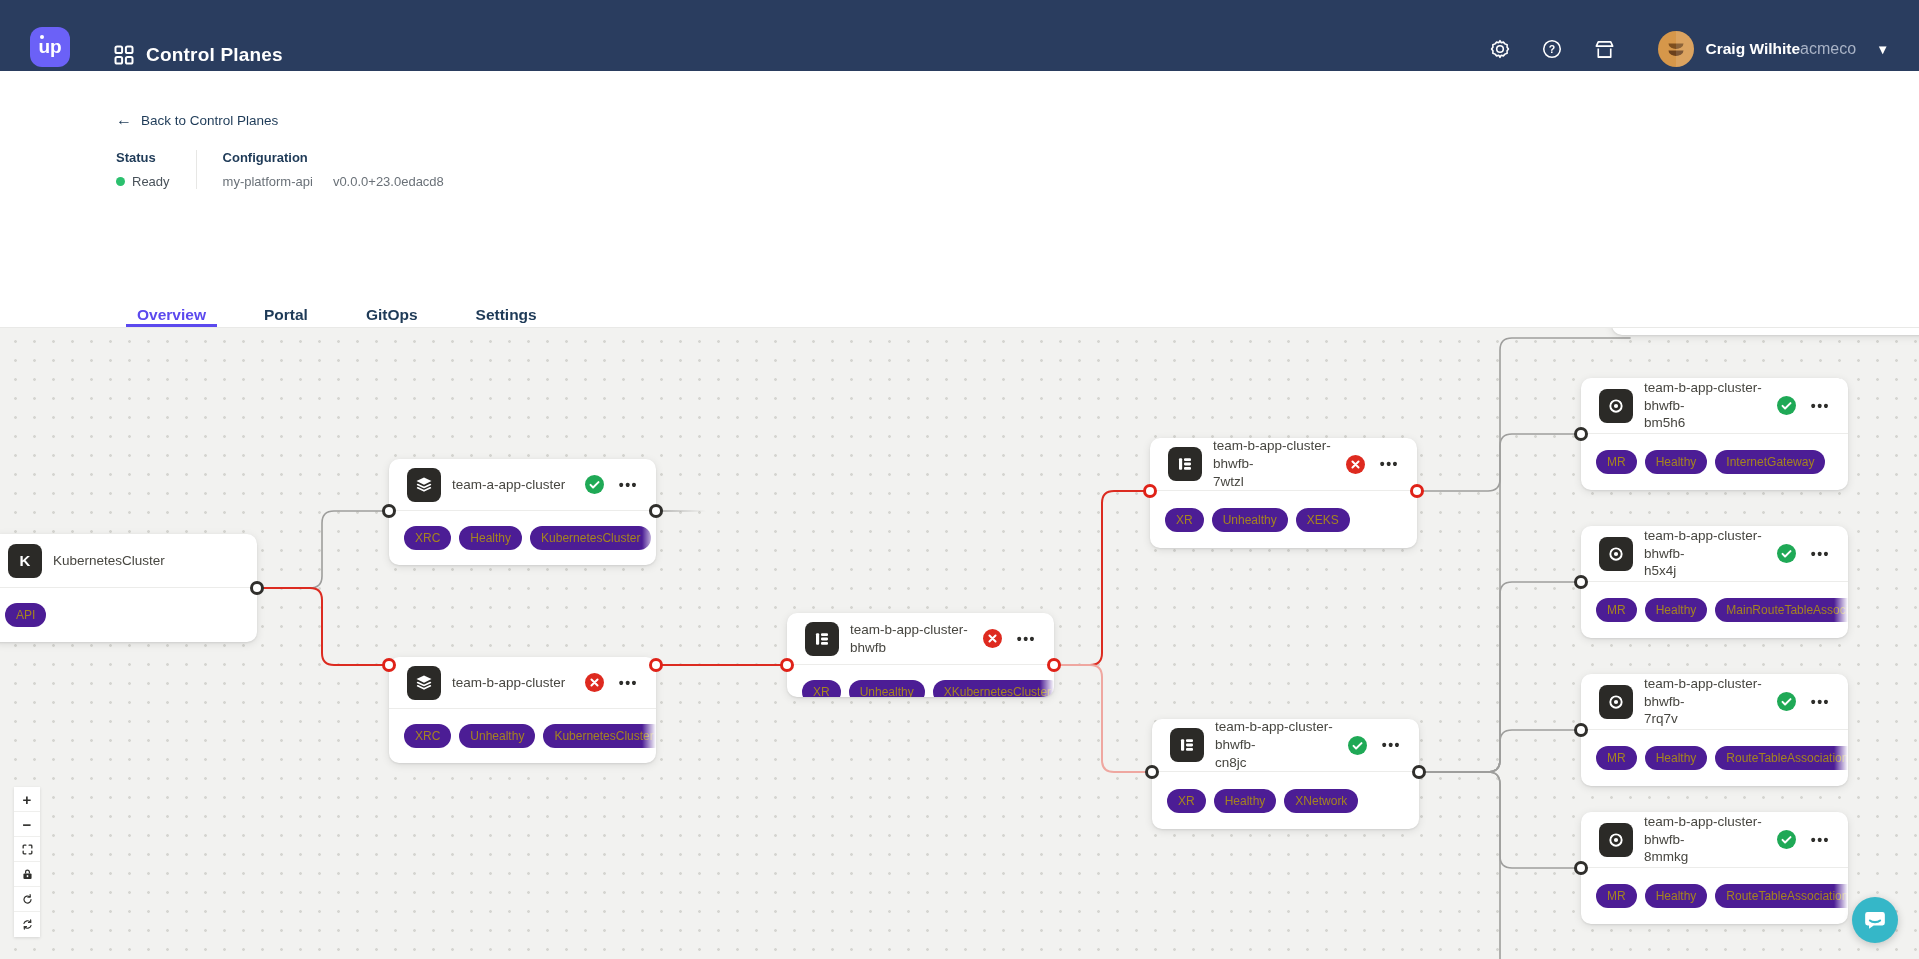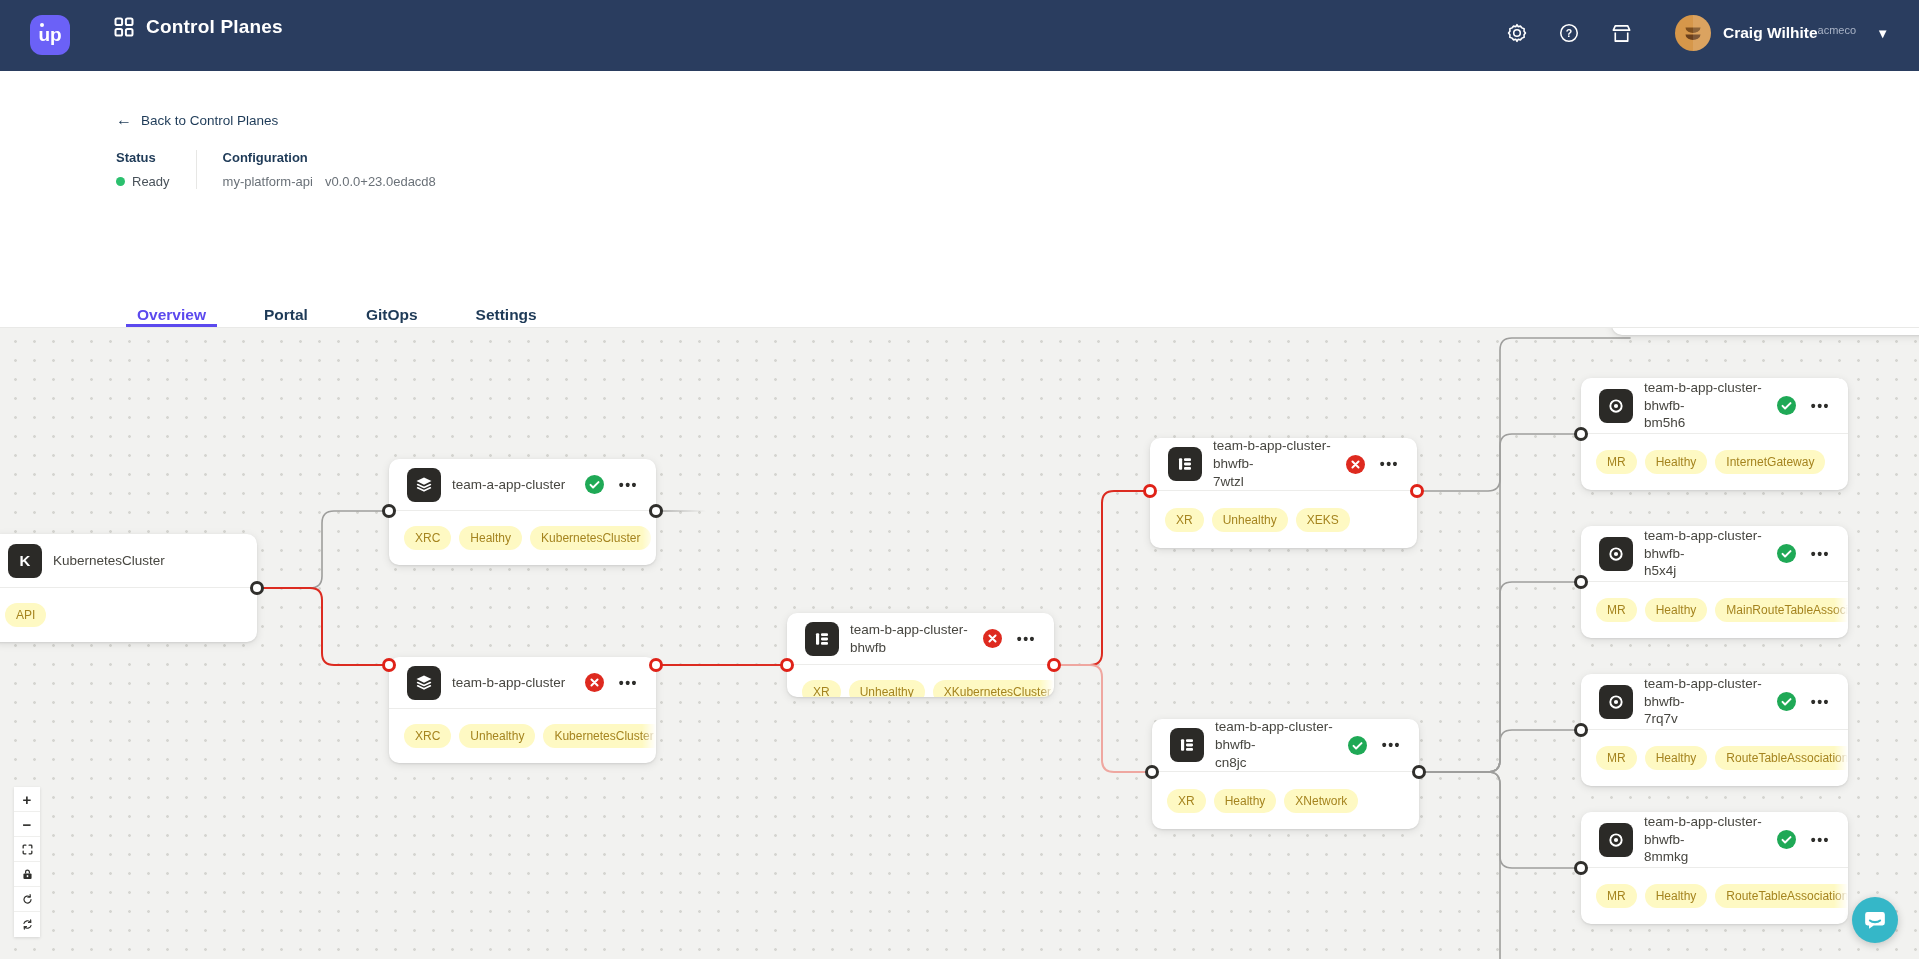--- a/index.html
+++ b/index.html
@@ -1,52 +1,52 @@
 <!DOCTYPE html>
 <html><head>
 <meta charset="utf-8">
 <style>
   * { box-sizing: border-box; margin: 0; padding: 0; }
   html, body { width: 1919px; height: 959px; overflow: hidden; }
   body { font-family: "Liberation Sans", sans-serif; background: #fff; }
 
   
   .appbar {
-    height: 71px; background: #2a3d5f; display: flex; align-items: flex-start;
-    padding: 15px 30px; color: #fff;
+    height: 71px; background: #2a3d5f; display: flex; align-items: flex-end;
+    padding: 4px 30px; color: #fff;
   }
   .logo {
     width: 40px; height: 40px; border-radius: 12px; background: #6b61f7;
     display: flex; align-items: center; justify-content: center;
     font-weight: bold; font-size: 19px; color: #fff; position: relative; cursor: pointer;
   }
   .logo i { font-style: normal; position: relative; }
   .logo i::before { content:""; position:absolute; width:4px; height:4px; border-radius:50%; background:#fff; top:-1px; left:2px; }
   .appbar-nav { display: flex; align-items: center; gap: 10px; margin-left: 42px; }
   .appbar-title { font-size: 19px; font-weight: bold; letter-spacing: .2px; }
   .appbar-right { margin-left: auto; display: flex; align-items: center; gap: 26px; }
   .iconbtn { background: none; border: none; cursor: pointer; display: flex; align-items: center; justify-content: center; padding: 2px; }
   .userchip { display: flex; align-items: center; gap: 12px; margin-left: 14px; cursor: pointer; }
   .user-meta { display: flex; flex-direction: row; line-height: 1.15; }
   .user-name { font-size: 15.5px; font-weight: bold; color: #fff; }
-  .user-org { font-size: 11px; color: #a9b3c6; }
+  .user-org { font-size: 16px; color: #a9b3c6; }
   .chev { color: #fff; font-size: 13px; margin-left: 8px; }
 
   
   .page-head { height: 256px; background: #fff; padding: 40px 0 0 116px; display: flex; flex-direction: column; }
   .back-link { display: inline-flex; align-items: center; gap: 9px; color: #1d3a57; font-size: 13.5px; cursor: pointer; width: max-content; }
   .back-link .arrow { font-size: 16px; }
   h1.cp-title { margin-top: 9px; font-size: 25px; font-weight: bold; color: #17395a; letter-spacing: .2px; }
   .meta-row { display: flex; margin-top: 21px; gap: 26px; }
   .meta-col .meta-label { font-size: 13px; font-weight: bold; color: #1e3a57; }
   .meta-value-row { display: flex; align-items: center; gap: 7px; margin-top: 9px; }
   .status-dot { width: 9px; height: 9px; border-radius: 50%; background: #2bc06e; }
   .meta-value { font-size: 13px; color: #49525a; }
   .meta-divider { width: 1px; background: #e7e7e5; }
-  .config-vals { display: flex; gap: 12px; margin-top: 9px; }
+  .config-vals { display: flex; gap: 20px; margin-top: 9px; }
   .config-vals span { font-size: 13px; color: #6a7178; }
   .tabs { margin-top: auto; display: flex; padding-left: 10px; }
   .tab {
     font-size: 15.5px; font-weight: bold; color: #1e3a57; padding: 0 11px 0;
     margin-right: 36px; border-bottom: 3px solid transparent; cursor: pointer;
   }
   .tab.active { color: #5b49ee; border-bottom-color: #5b49ee; }
 
   
   .canvas {
@@ -74,21 +74,21 @@
   .glyph-k { color: #fff; font-weight: bold; font-size: 15px; }
   .node-title { flex: 1; font-size: 13.5px; color: #474640; white-space: pre-line; line-height: 1.32; }
   .node-status { display: flex; flex: none; }
   .node-status svg { width: 19px; height: 19px; }
   .node-menu { background: none; border: none; font-weight: bold; font-size: 14px; letter-spacing: 1.5px; color: #2d2d2a; cursor: pointer; flex: none; padding: 0 4px; }
   .node-badges {
     display: flex; align-items: center; gap: 8px; padding: 0 15px;
     -webkit-mask-image: linear-gradient(90deg, #000 calc(100% - 14px), transparent);
     mask-image: linear-gradient(90deg, #000 calc(100% - 14px), transparent);
   }
-  .badge { background: #fef9c3; color: #a5841f; font-size: 12px; padding: 5px 11px; border-radius: 13px; white-space: nowrap; flex: none; }
+  .badge { background: #4c1d95; color: #a5841f; font-size: 12px; padding: 5px 11px; border-radius: 13px; white-space: nowrap; flex: none; }
   .port { position: absolute; width: 14px; height: 14px; border-radius: 50%; background: #fff; z-index: 4; }
   .port.dark { border: 3.5px solid #302f2c; }
   .port.red { border: 3.5px solid #df2218; }
 
   
   .controls { position: absolute; left: 14px; top: 459px; z-index: 6; display: flex; flex-direction: column; box-shadow: 0 1px 3px rgba(0,0,0,.12); }
   .ctrl-btn {
     width: 26px; height: 25px; background: #fff; border: none; border-bottom: 1px solid #efefed;
     display: flex; align-items: center; justify-content: center; cursor: pointer;
     color: #2f2f2c; font-size: 15px; font-weight: bold;

